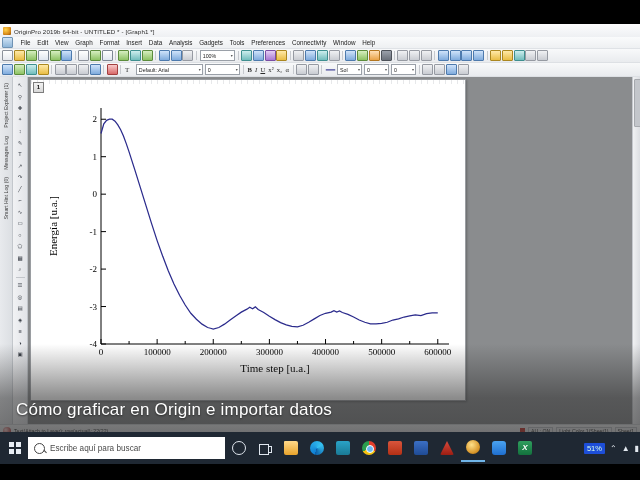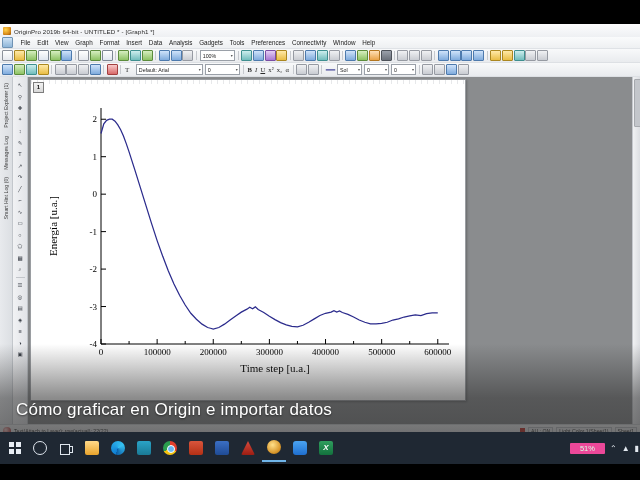--- a/index.html
+++ b/index.html
@@ -144,21 +144,21 @@
   .ico-office{background:linear-gradient(#d9553c,#b43015);border-radius:2px;}
   .ico-word{background:linear-gradient(#3b6fc4,#1f4b95);border-radius:2px;}
   .ico-acad{background:linear-gradient(#d84a3c,#9c1d12);
             clip-path:polygon(50% 0,100% 100%,0 100%);}
   .ico-origin{border-radius:50%;background:radial-gradient(circle at 40% 35%,#ffe08a,#d8962a 65%,#8a5a0f);}
   .ico-zoom{background:linear-gradient(#4aa3f0,#1f6fd0);border-radius:3px;}
   .ico-excel{background:linear-gradient(#2f9e5e,#13713d);border-radius:2px;
              color:#fff;font-size:8px;text-align:center;line-height:14px;font-weight:bold;}
   .tb-ico.active{border-bottom:2px solid #6fb4e8;}
   .tray{margin-left:auto;display:flex;align-items:center;gap:5px;padding-right:5px;}
-  .battbadge{background:#ec4899;color:#d9ffe4;font-size:7.5px;padding:1px 10px;border-radius:1px;}
+  .battbadge{background:#1d4ed8;color:#d9ffe4;font-size:7.5px;padding:1px 3px;border-radius:1px;}
   .tray-ico{font-size:8px;color:#e2e8ef;}
 </style>
 </head>
 <body>
 
 <div id="screen">
 
   <div class="letterbox lb-top"></div>
 
   <div id="app">
@@ -528,20 +528,24 @@
 
   <div class="taskbar">
     <span class="start">
       <span class="winlogo">
           <i></i>
           <i></i>
           <i></i>
           <i></i>
         </span>
     </span>
+    <span class="searchbox">
+      <span class="mag"></span>
+      <span>Escribe aquí para buscar</span>
+    </span>
     <span class="tb-ico">
         <i class="ico-cortana"></i>
       </span>
     <span class="tb-ico">
         <i class="ico-taskview"></i>
       </span>
     <span class="tb-ico">
         <i class="ico ico-folder"></i>
       </span>
     <span class="tb-ico">

